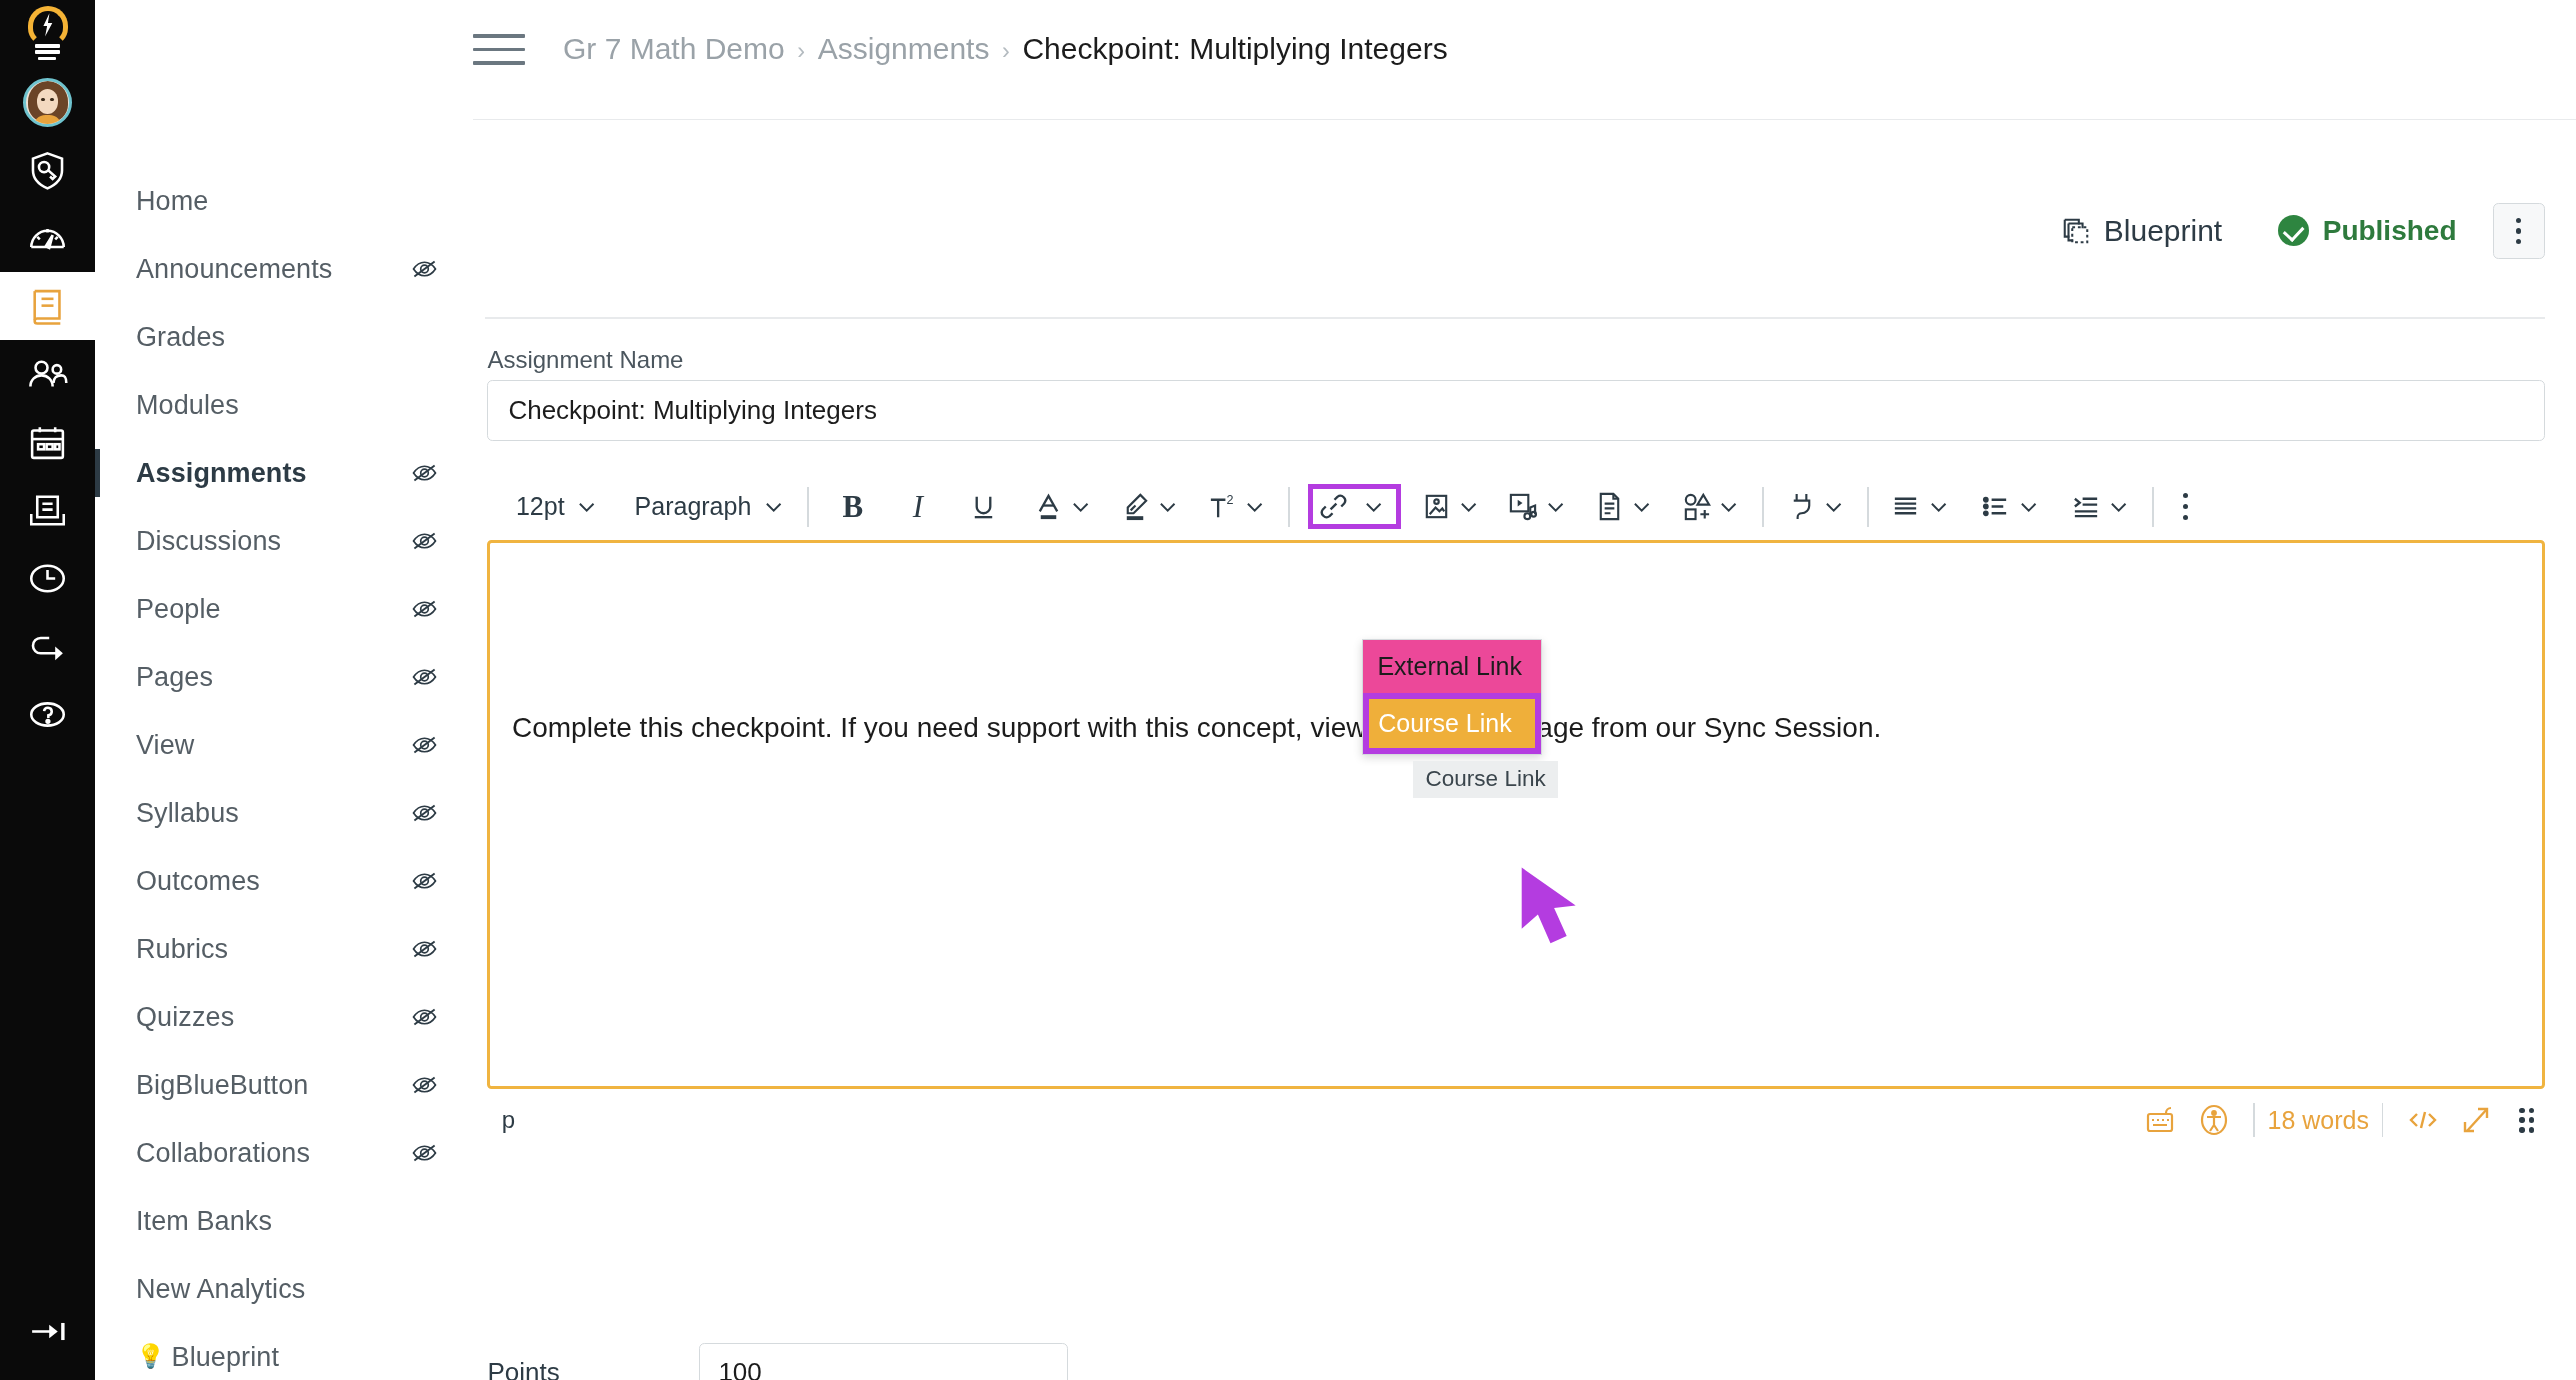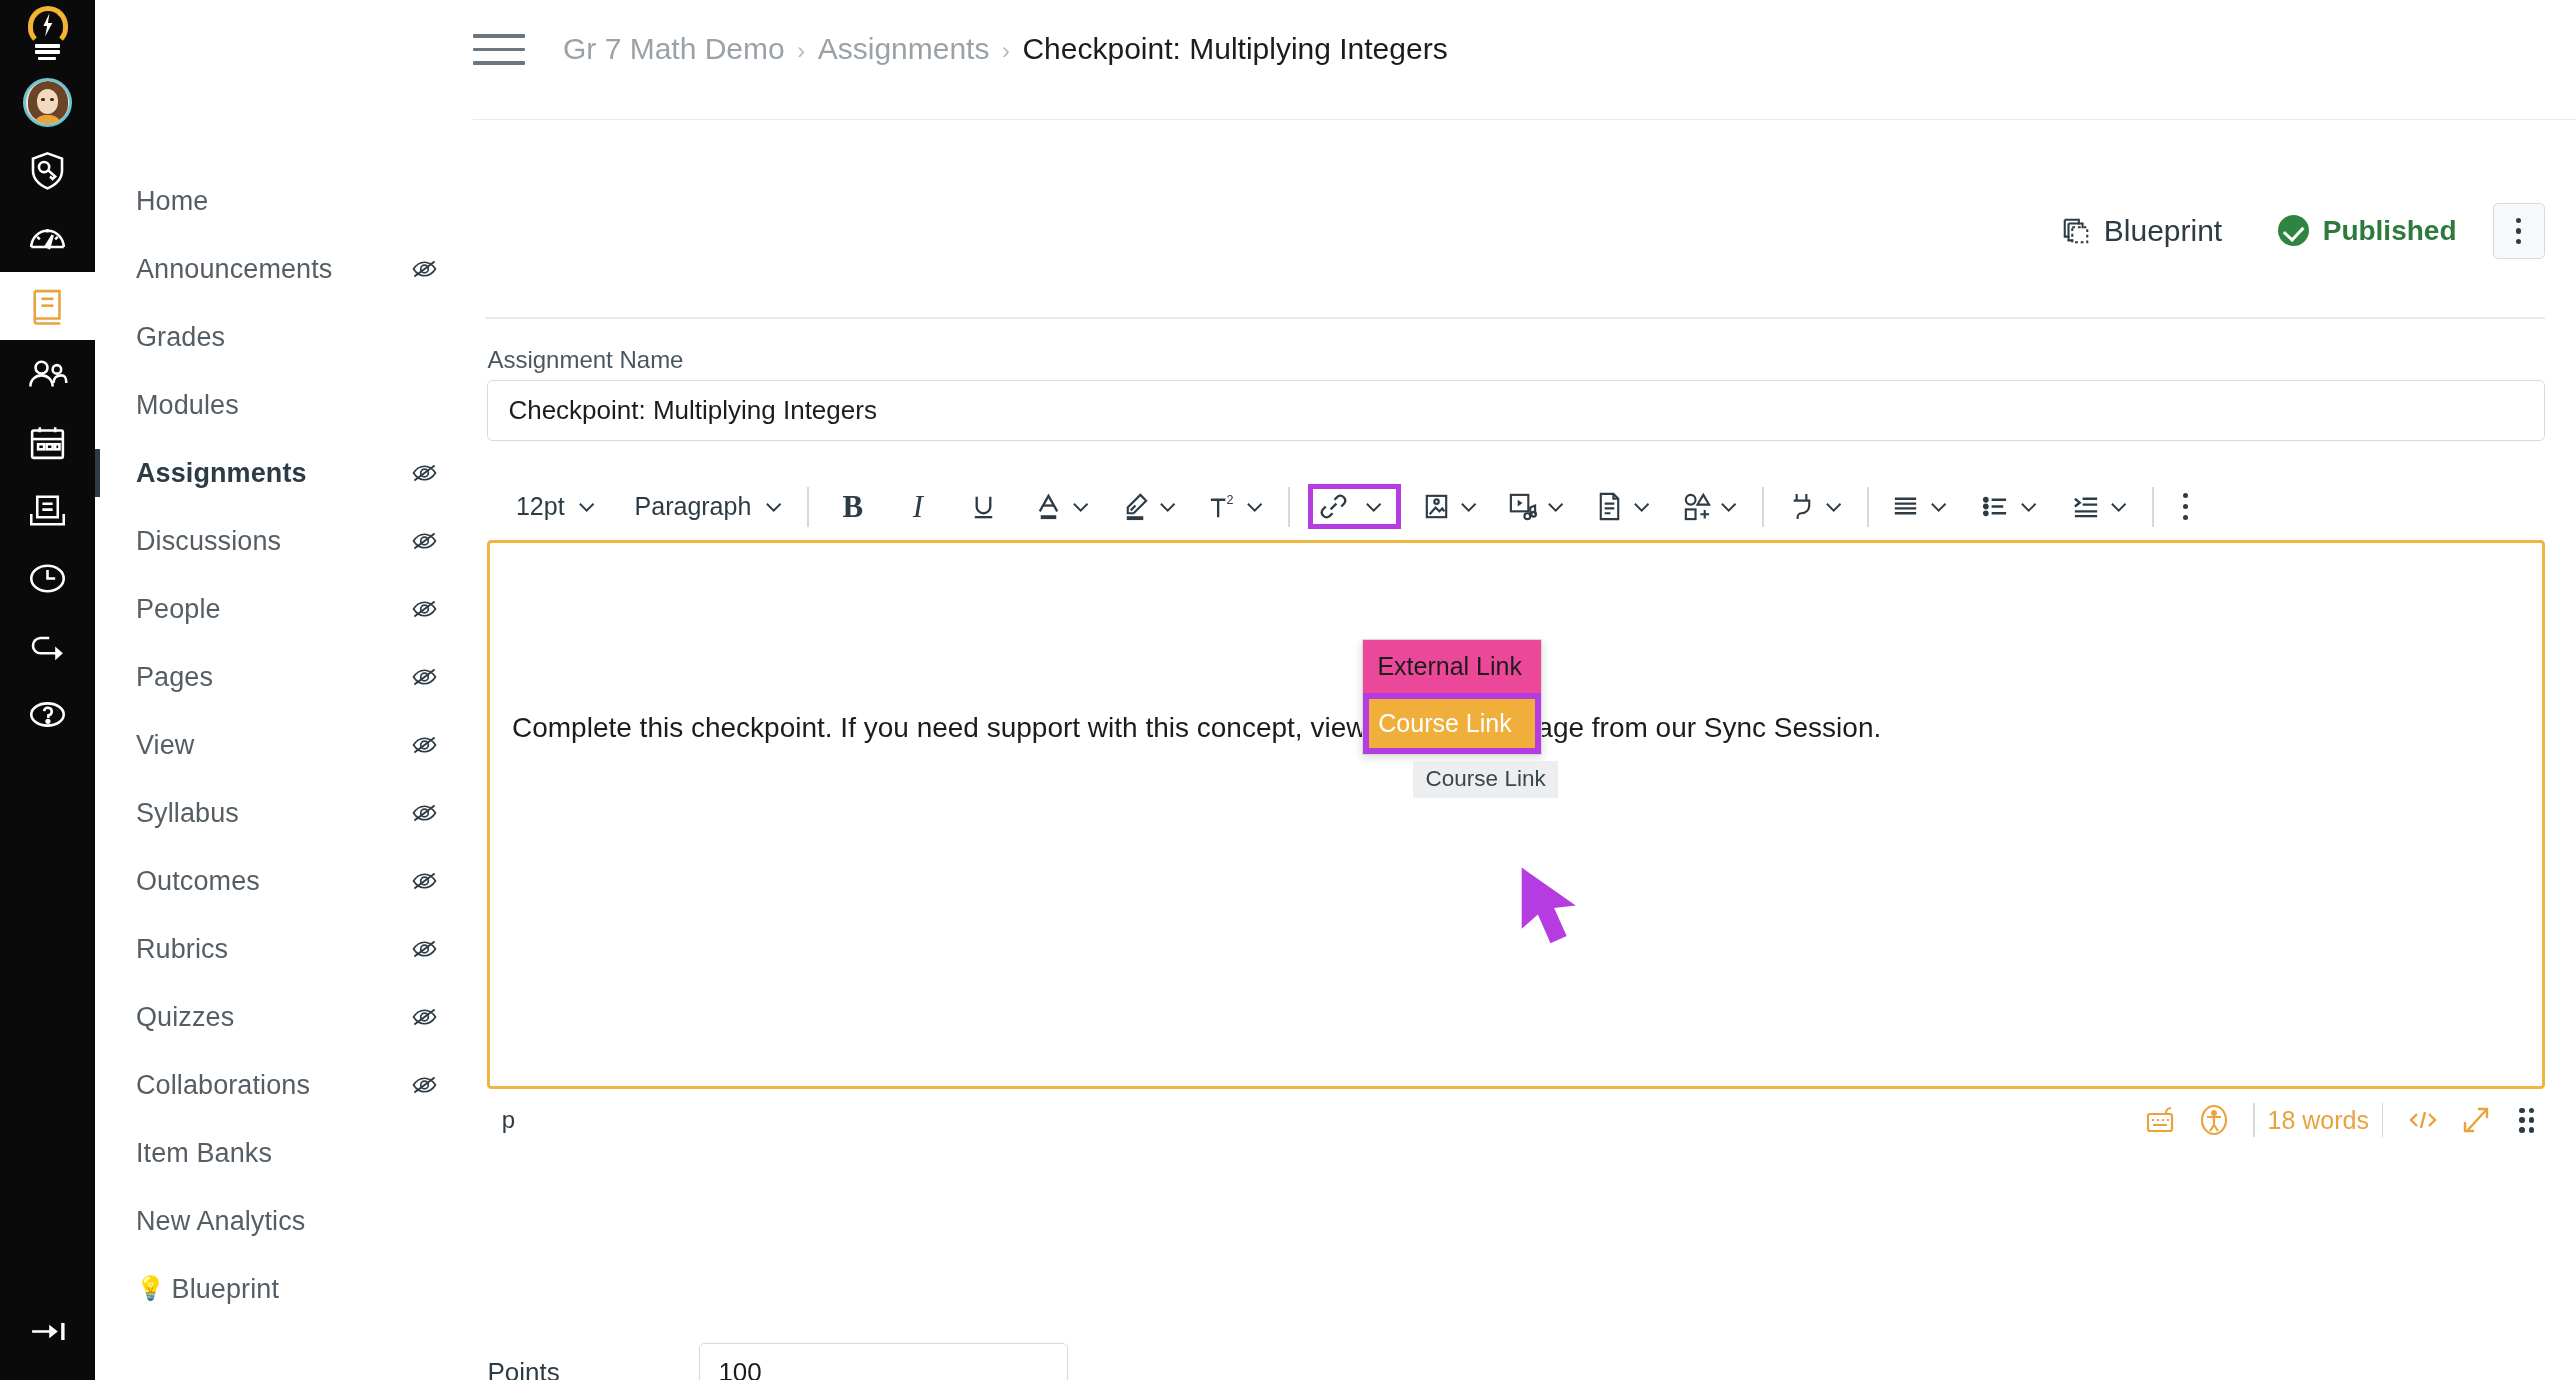--- a/index.html
+++ b/index.html
@@ -452,20 +452,30 @@
         <span class="eye-off">
           <svg viewBox="0 0 32 32" fill="none" stroke="#2D3B45" stroke-width="2">
             <path d="M3 16 C7 10 11 8 16 8 C21 8 25 10 29 16 C25 22 21 24 16 24 C11 24 7 22 3 16 Z"></path>
             <circle cx="16" cy="16" r="4.5"></circle>
             <path d="M4 25 L28 7" stroke-width="2.3"></path>
           </svg>
         </span>
       </div>
       <div class="cnav-item">
         <span class="lbl">Quizzes</span>
+        <span class="eye-off">
+          <svg viewBox="0 0 32 32" fill="none" stroke="#2D3B45" stroke-width="2">
+            <path d="M3 16 C7 10 11 8 16 8 C21 8 25 10 29 16 C25 22 21 24 16 24 C11 24 7 22 3 16 Z"></path>
+            <circle cx="16" cy="16" r="4.5"></circle>
+            <path d="M4 25 L28 7" stroke-width="2.3"></path>
+          </svg>
+        </span>
+      </div>
+      <div class="cnav-item">
+        <span class="lbl">BigBlueButton</span>
         <span class="eye-off">
           <svg viewBox="0 0 32 32" fill="none" stroke="#2D3B45" stroke-width="2">
             <path d="M3 16 C7 10 11 8 16 8 C21 8 25 10 29 16 C25 22 21 24 16 24 C11 24 7 22 3 16 Z"></path>
             <circle cx="16" cy="16" r="4.5"></circle>
             <path d="M4 25 L28 7" stroke-width="2.3"></path>
           </svg>
         </span>
       </div>
       <div class="cnav-item">
         <span class="lbl">Collaborations</span>

